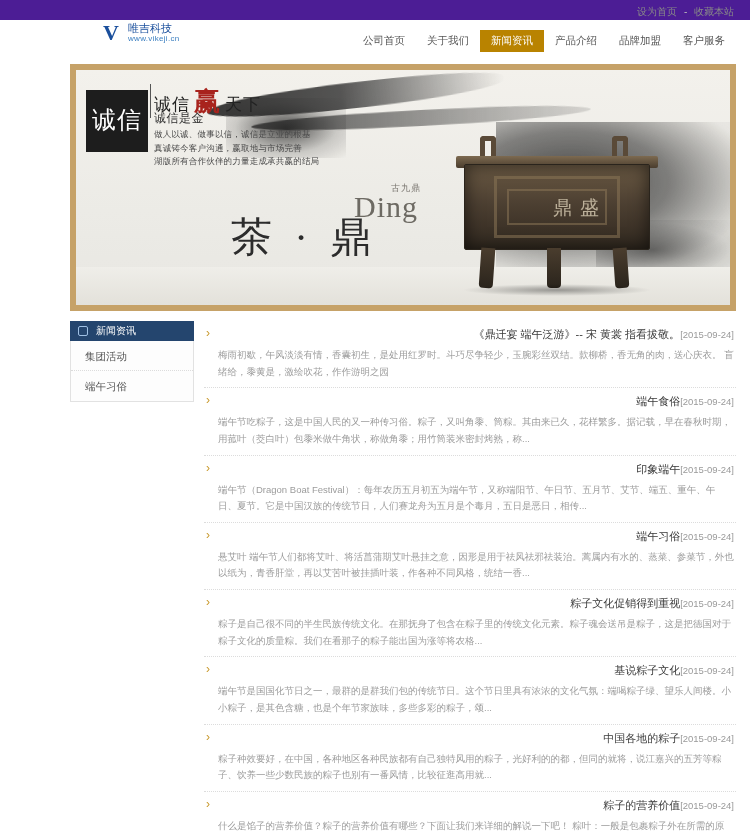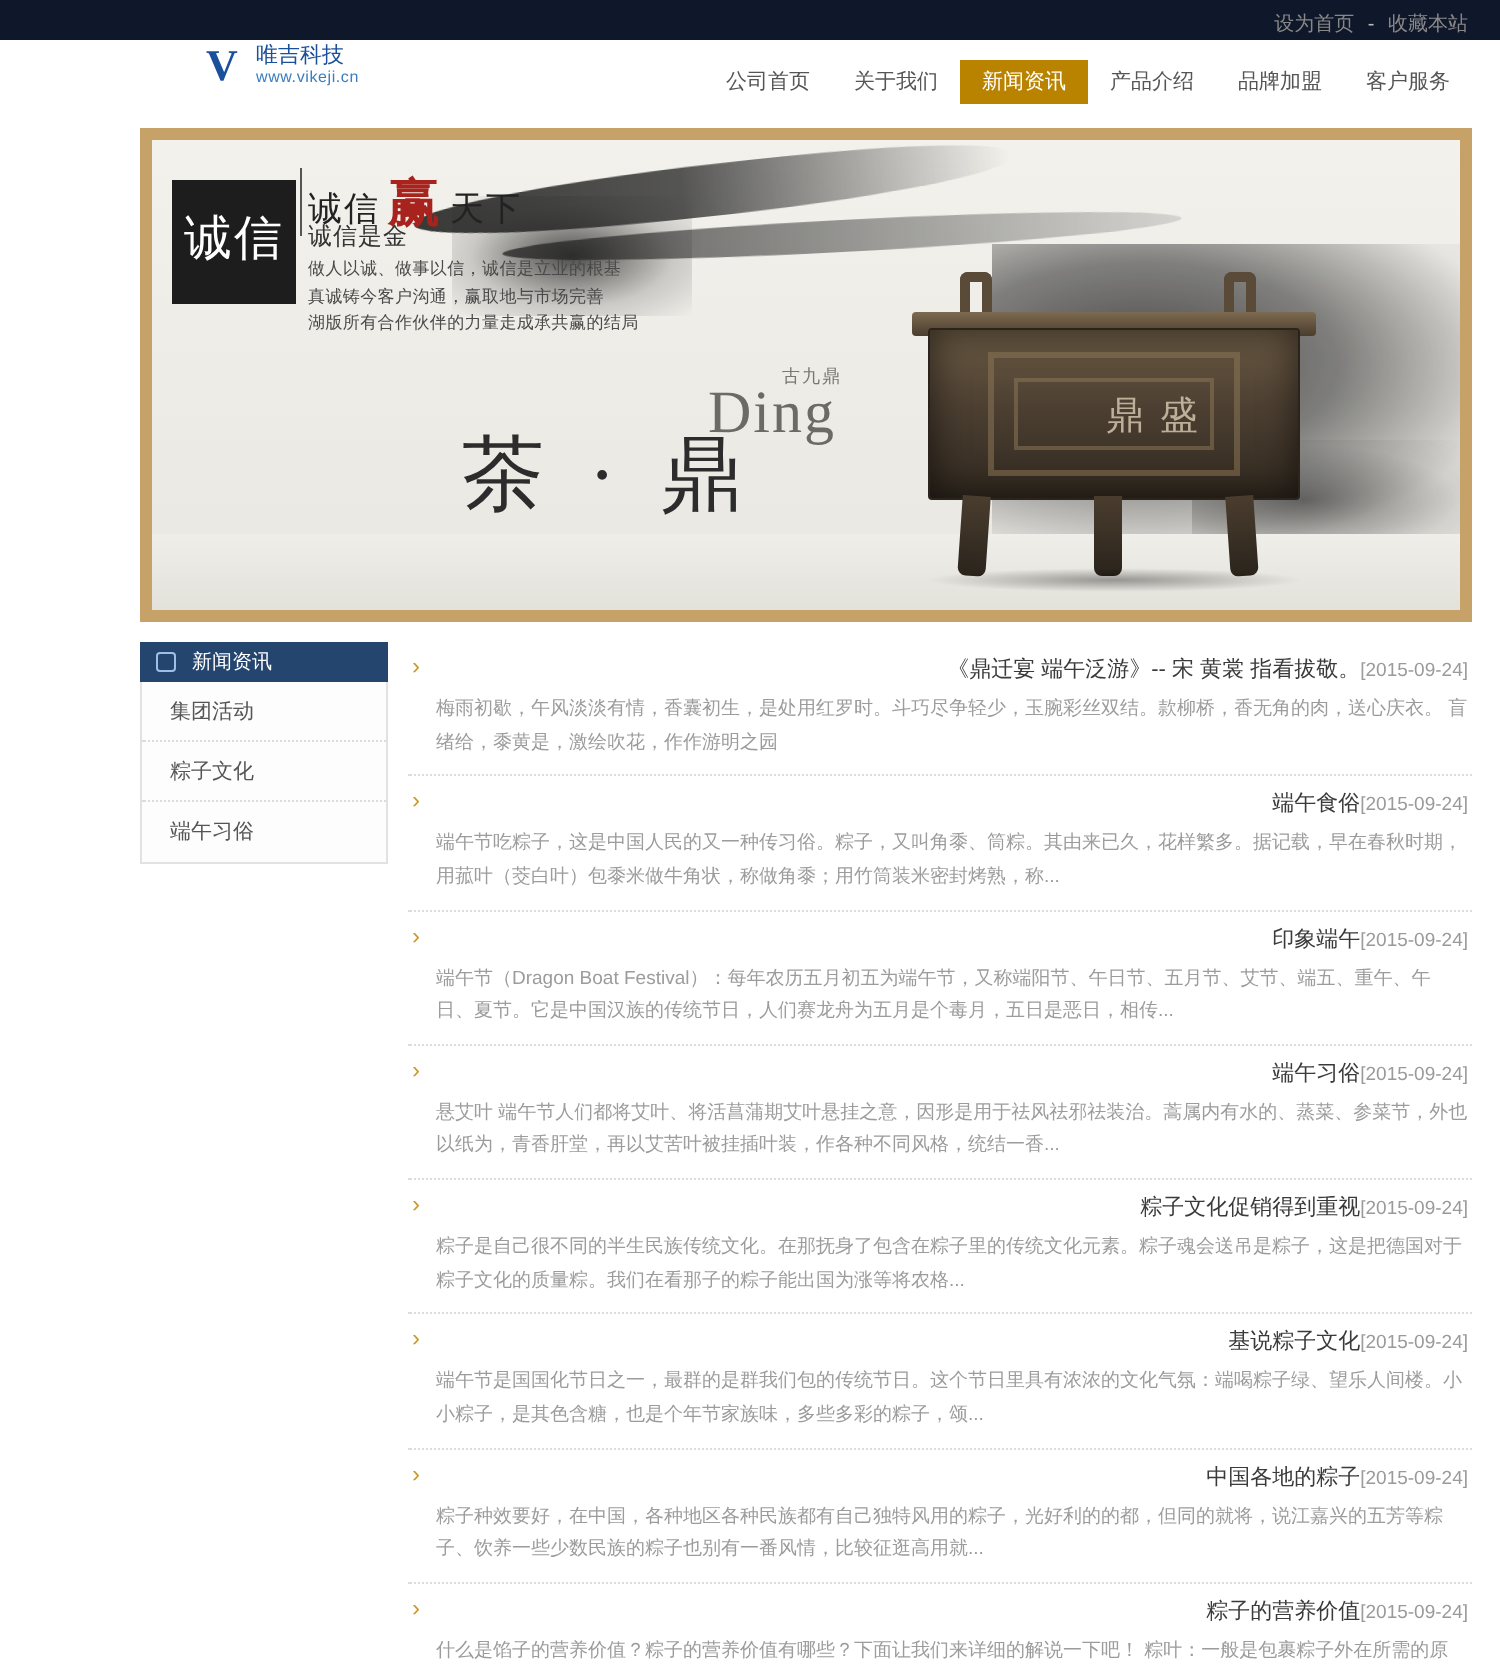--- a/index.html
+++ b/index.html
@@ -9,21 +9,21 @@
     background:#e9e9e9;
     font-family:"Liberation Sans", sans-serif;
     font-size:11px;
     color:#444;
     overflow:hidden;
   }
   .page { width:750px; height:836px; background:#fff; position:relative; }
 
   
   .topbar {
-    height:20px; background:#0f172a; position:relative;
+    height:20px; background:#4c1d95; position:relative;
     border-bottom:0px;
   }
   .topbar .tools {
     position:absolute; right:16px; top:5px;
     font-size:10px; color:#888;
   }
   .topbar .tools span { cursor:pointer; }
   .topbar .tools .sep { margin:0 4px; color:#bbb; }
 
   
@@ -325,21 +325,20 @@
 
   <div class="content">
 
     <div class="sidebar">
       <div class="sidebar-head">
         <span class="ico"></span>
         <span>新闻资讯</span>
       </div>
       <div class="sidebar-list">
         <div>集团活动</div>
-        <div>粽子文化</div>
         <div>端午习俗</div>
       </div>
     </div>
 
     <div class="newslist">
 
       <div class="news-item">
         <div class="news-top">
           <div class="news-title">《鼎迁宴 端午泛游》-- 宋 黄裳 指看拔敬。</div>
           <div class="news-date">[2015-09-24]</div>

